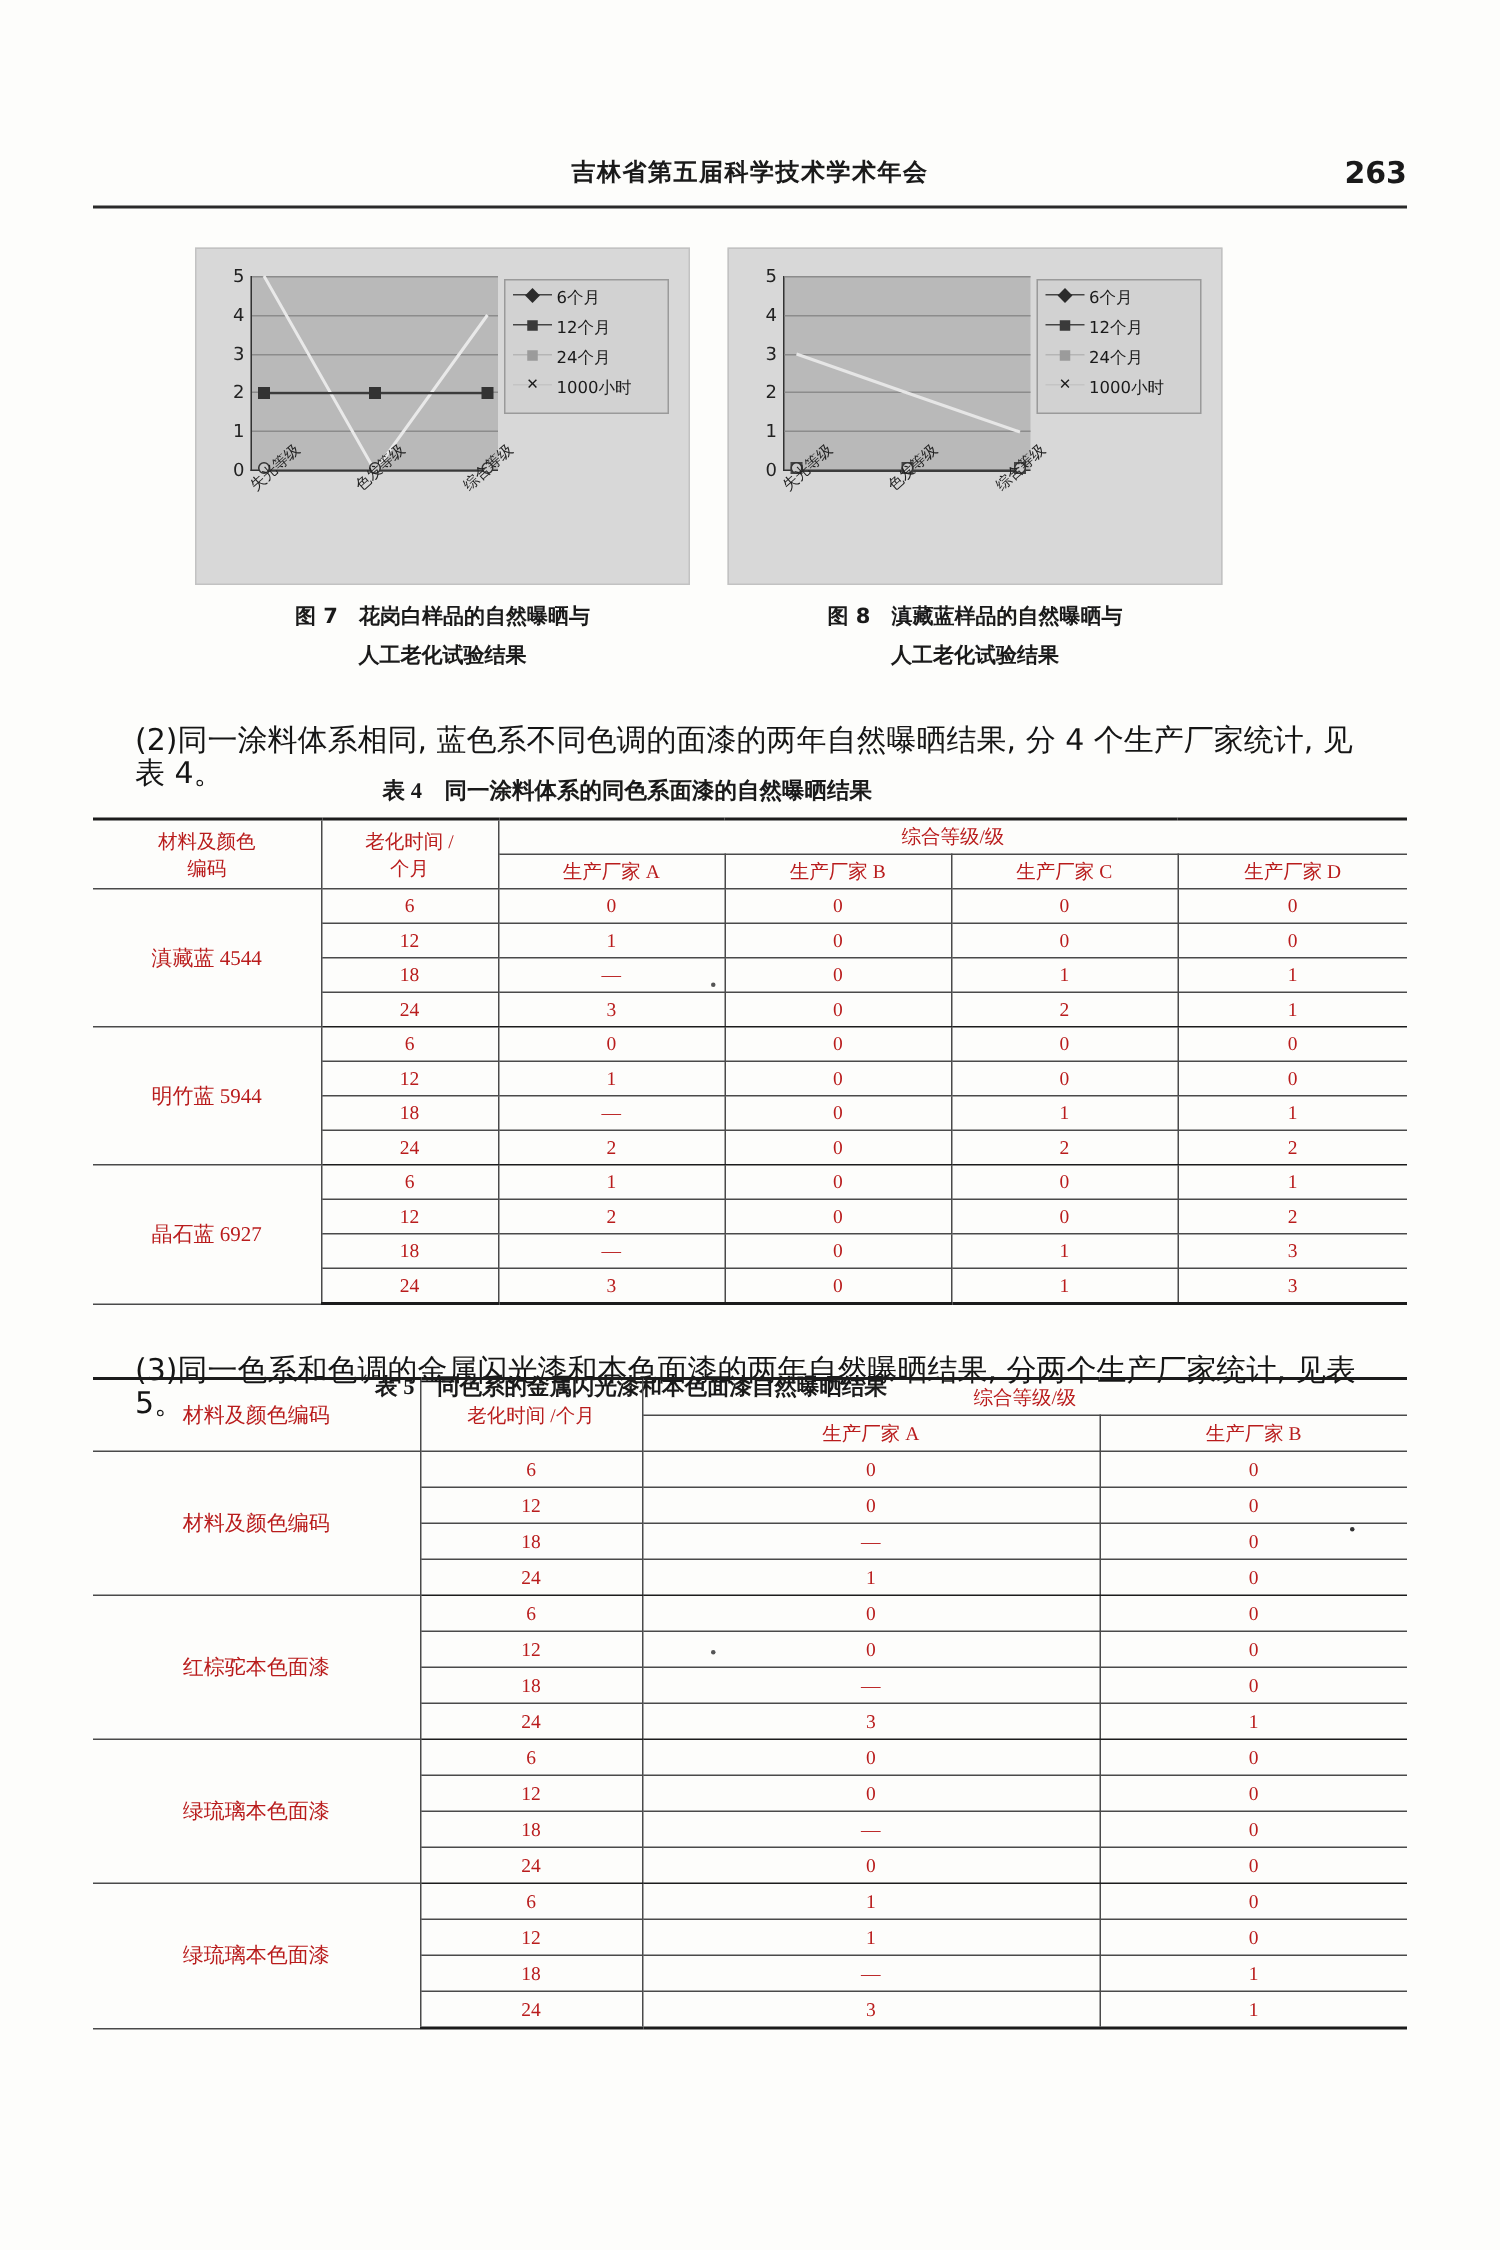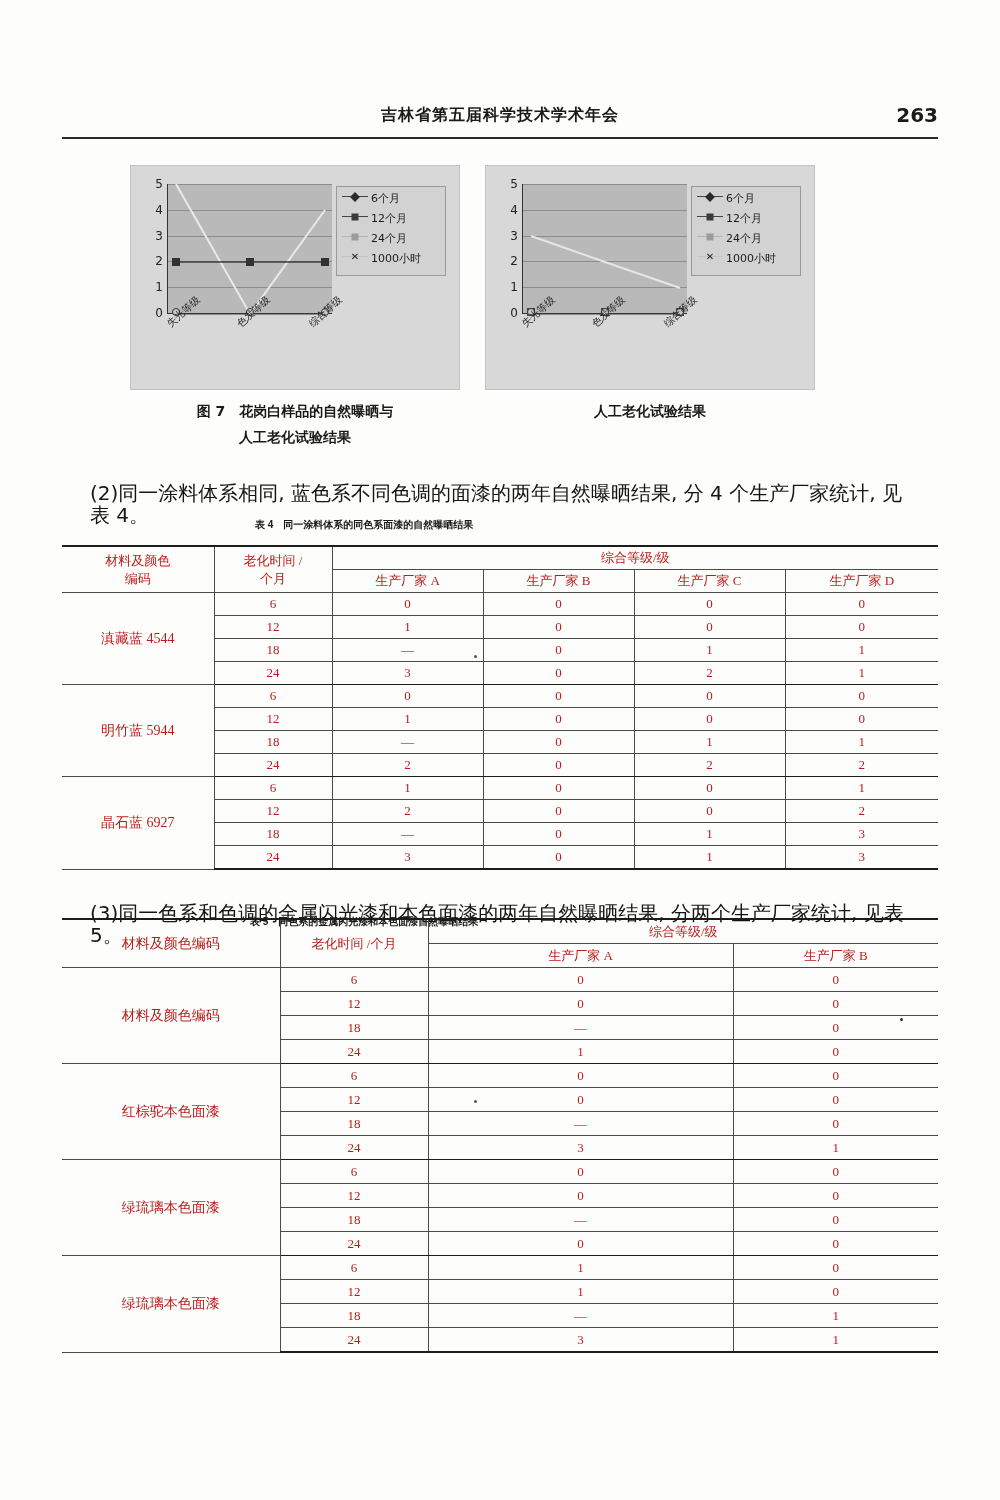--- a/index.html
+++ b/index.html
@@ -169,23 +169,23 @@
   
   .para {
     position: absolute;
     font-size: 20px;
     font-family: "DejaVu Sans", sans-serif;
     line-height: 22px;
     color: #151515;
   }
   .tbl-caption {
     position: absolute;
-    font-size: 10px;
+    font-size: 15px;
     font-weight: bold;
-    font-family: Liberation Sans, sans-serif;
+    font-family: Liberation Serif, serif;
   }
 
   
   table.doc {
     position: absolute;
     border-collapse: collapse;
     font-family: Liberation Serif, serif;
     font-size: 13px;
     color: #b91c1c;
   }
@@ -388,20 +388,21 @@
           <div class="legend-row">
             <span class="lg-mark">
                 <span class="lg-line" style="border-color:#c4c4c4"></span>
                 <span class="lg-sym">✕</span>
               </span>
             <span>1000小时</span>
           </div>
         </div>
       </div>
       <div class="fig-cap">
+        <div>图 8　滇藏蓝样品的自然曝晒与</div>
         <div>人工老化试验结果</div>
       </div>
     </div>
   </div>
 
   <div class="para" style="left:90px; top:482px; width:820px;">(2)同一涂料体系相同, 蓝色系不同色调的面漆的两年自然曝晒结果, 分 4 个生产厂家统计, 见表 4。</div>
 
   <div class="tbl-caption" style="left:255px; top:518px;">表 4　同一涂料体系的同色系面漆的自然曝晒结果</div>
 
   <table class="doc" id="table4">

